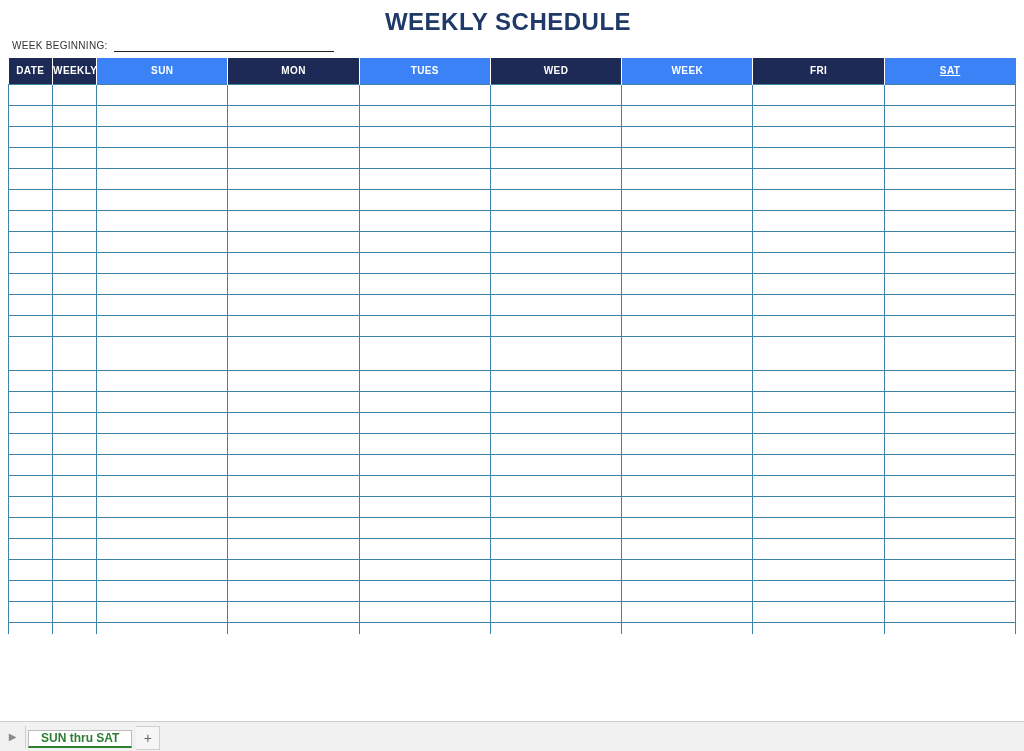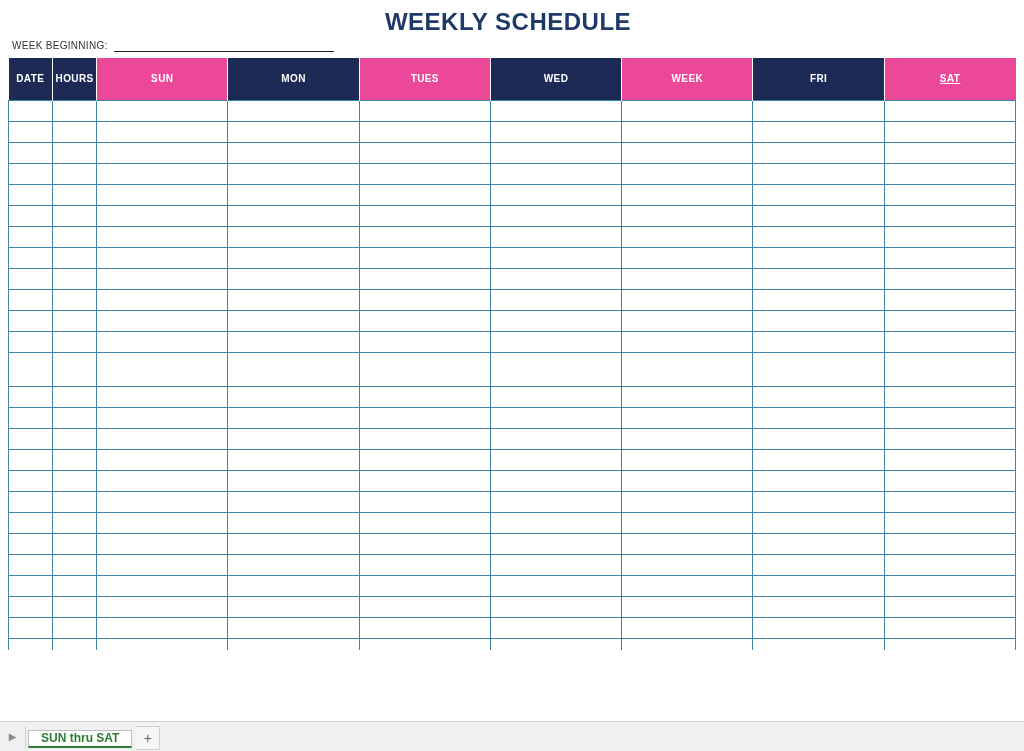--- a/index.html
+++ b/index.html
@@ -65,30 +65,30 @@
       border-collapse: collapse;
       table-layout: fixed;
       margin: 0 2px;
     }
     table.schedule th {
       background: #1e2a56;
       color: #ffffff;
       font-size: 10px;
       font-weight: bold;
       text-align: center;
-      height: 42px;
+      height: 26px;
       letter-spacing: 0.4px;
       border-right: 1px solid #ffffff;
     }
     table.schedule th:last-child {
       border-right: none;
       text-decoration: underline;
     }
     table.schedule th.alt {
-      background: #ec4899;
+      background: #3b82f6;
     }
     table.schedule col.c-date  { width: 44px; }
     table.schedule col.c-hours { width: 44px; }
     table.schedule col.c-day   { width: 131px; }
     table.schedule td {
       border: 1px solid #3d82a7;
       height: 21px;
       background: #fff;
     }
     table.schedule tr.tall td {
@@ -175,21 +175,21 @@
         <col class="c-day">
         <col class="c-day">
         <col class="c-day">
         <col class="c-day">
         <col class="c-day">
         <col class="c-day">
     </colgroup>
     <thead>
       <tr>
         <th>DATE</th>
-        <th>HOURS</th>
+        <th>WEEKLY</th>
         <th class="alt">SUN</th>
         <th>MON</th>
         <th class="alt">TUES</th>
         <th>WED</th>
         <th class="alt">WEEK</th>
         <th>FRI</th>
         <th class="alt">SAT</th>
       </tr>
     </thead>
     <tbody id="schedule-body">

